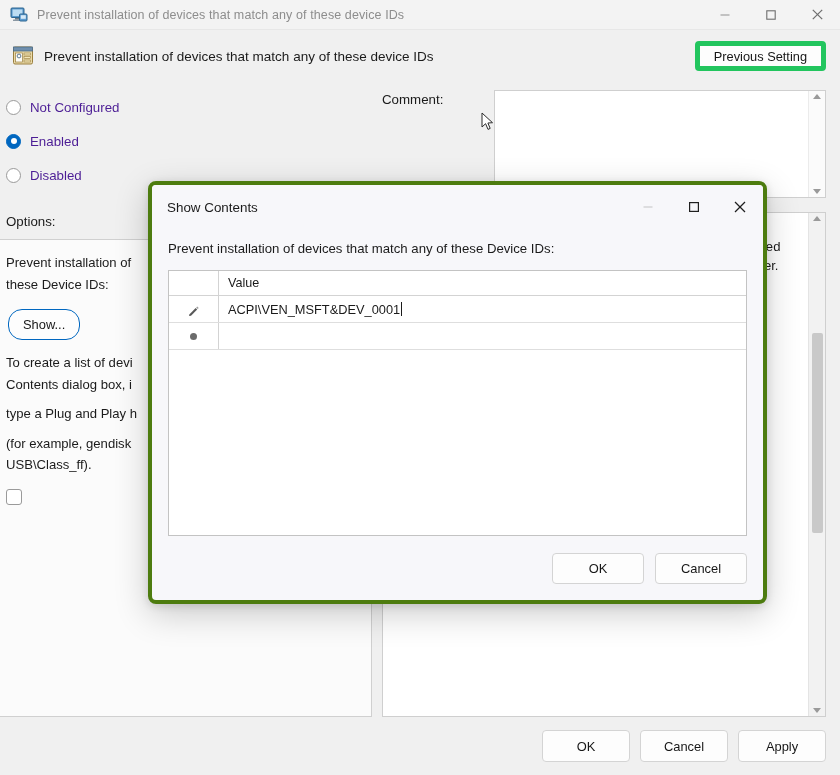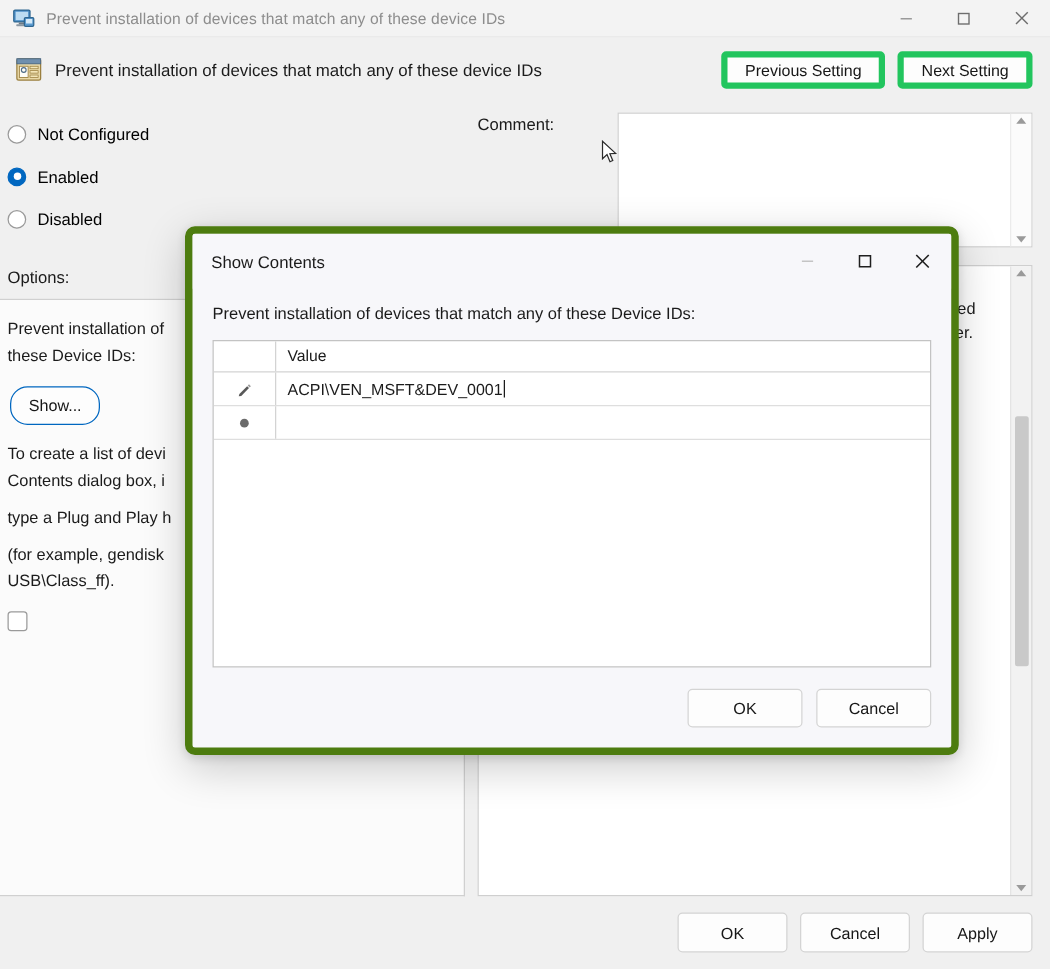--- a/index.html
+++ b/index.html
@@ -72,21 +72,21 @@
     width: 15px; height: 15px; border-radius: 50%;
     border: 1.4px solid #9a9a9a; background: #fff;
     margin-right: 9px; flex: 0 0 15px; position: relative;
   }
   .radio.checked { border-color: #0067c0; background: #0067c0; border-width: 1px; }
   .radio.checked::after {
     content: ""; position: absolute; left: 50%; top: 50%;
     width: 6px; height: 6px; border-radius: 50%; background: #fff;
     transform: translate(-50%, -50%);
   }
-  .radio-label { font-size: 13.3px; color: #000000; }
+  .radio-label { font-size: 13.3px; color: #4c1d95; }
 
   .section-label { font-size: 13.3px; color: #1b1b1b; padding-left: 6px; margin-top: 22px; margin-bottom: 4px; }
 
   .group-box {
     margin: 6px 0 0 0;
     border: 1px solid #d0d0d0;
     border-left: none;
     background: #fbfbfb;
     flex: 1 1 auto;
     overflow: hidden;
@@ -156,21 +156,21 @@
     min-width: 88px; height: 32px; font-size: 12.9px; color: #171717;
     font-family: "Liberation Sans", sans-serif;
     display: flex; align-items: center; justify-content: center; cursor: default;
   }
 
   
   #show-contents-dialog {
     position: absolute; left: 148px; top: 181px;
     width: 619px; height: 423px;
     background: #f7f7fa;
-    border: 6px solid #4d7c0f;
+    border: 4px solid #4d7c0f;
     border-radius: 8px;
     box-shadow: 0 10px 34px rgba(0,0,0,.20), 0 2px 8px rgba(0,0,0,.12);
     display: flex; flex-direction: column;
     overflow: hidden;
   }
   .dlg-titlebar { flex: 0 0 44px; display: flex; align-items: center; background: #f7f7fa; }
   .dlg-title { font-size: 13.4px; color: #1b1b1b; margin-left: 15px; }
   .dlg-tb-spacer { flex: 1 1 auto; }
   .dlg-tb-btn { width: 46px; height: 44px; display: flex; align-items: center; justify-content: center; }
   .dlg-min { color: #bdbdbd; }
@@ -254,21 +254,20 @@
         <rect x="3.5" y="8" width="7" height="9" fill="#fdfcf6" stroke="#9a7f3e" stroke-width=".7"></rect>
         <circle cx="7" cy="11" r="1.9" fill="none" stroke="#4d6b87" stroke-width=".9"></circle>
         <rect x="12" y="8" width="6.5" height="2" fill="#f3e6b8" stroke="#9a7f3e" stroke-width=".6"></rect>
         <rect x="12" y="11.5" width="6.5" height="2" fill="#f3e6b8" stroke="#9a7f3e" stroke-width=".6"></rect>
         <rect x="12" y="15" width="6.5" height="2" fill="#f3e6b8" stroke="#9a7f3e" stroke-width=".6"></rect>
       </svg>
     </div>
     <div class="hdr-title">Prevent installation of devices that match  any of these device IDs</div>
     <div class="hdr-spacer"></div>
     <div class="win-btn">Previous Setting</div>
-    <div class="win-btn">Next Setting</div>
   </div>
 
   <div class="body-split">
 
     <div class="left-pane">
       <div class="radio-row">
         <div class="radio"></div>
         <div class="radio-label">Not Configured</div>
       </div>
       <div class="radio-row">

